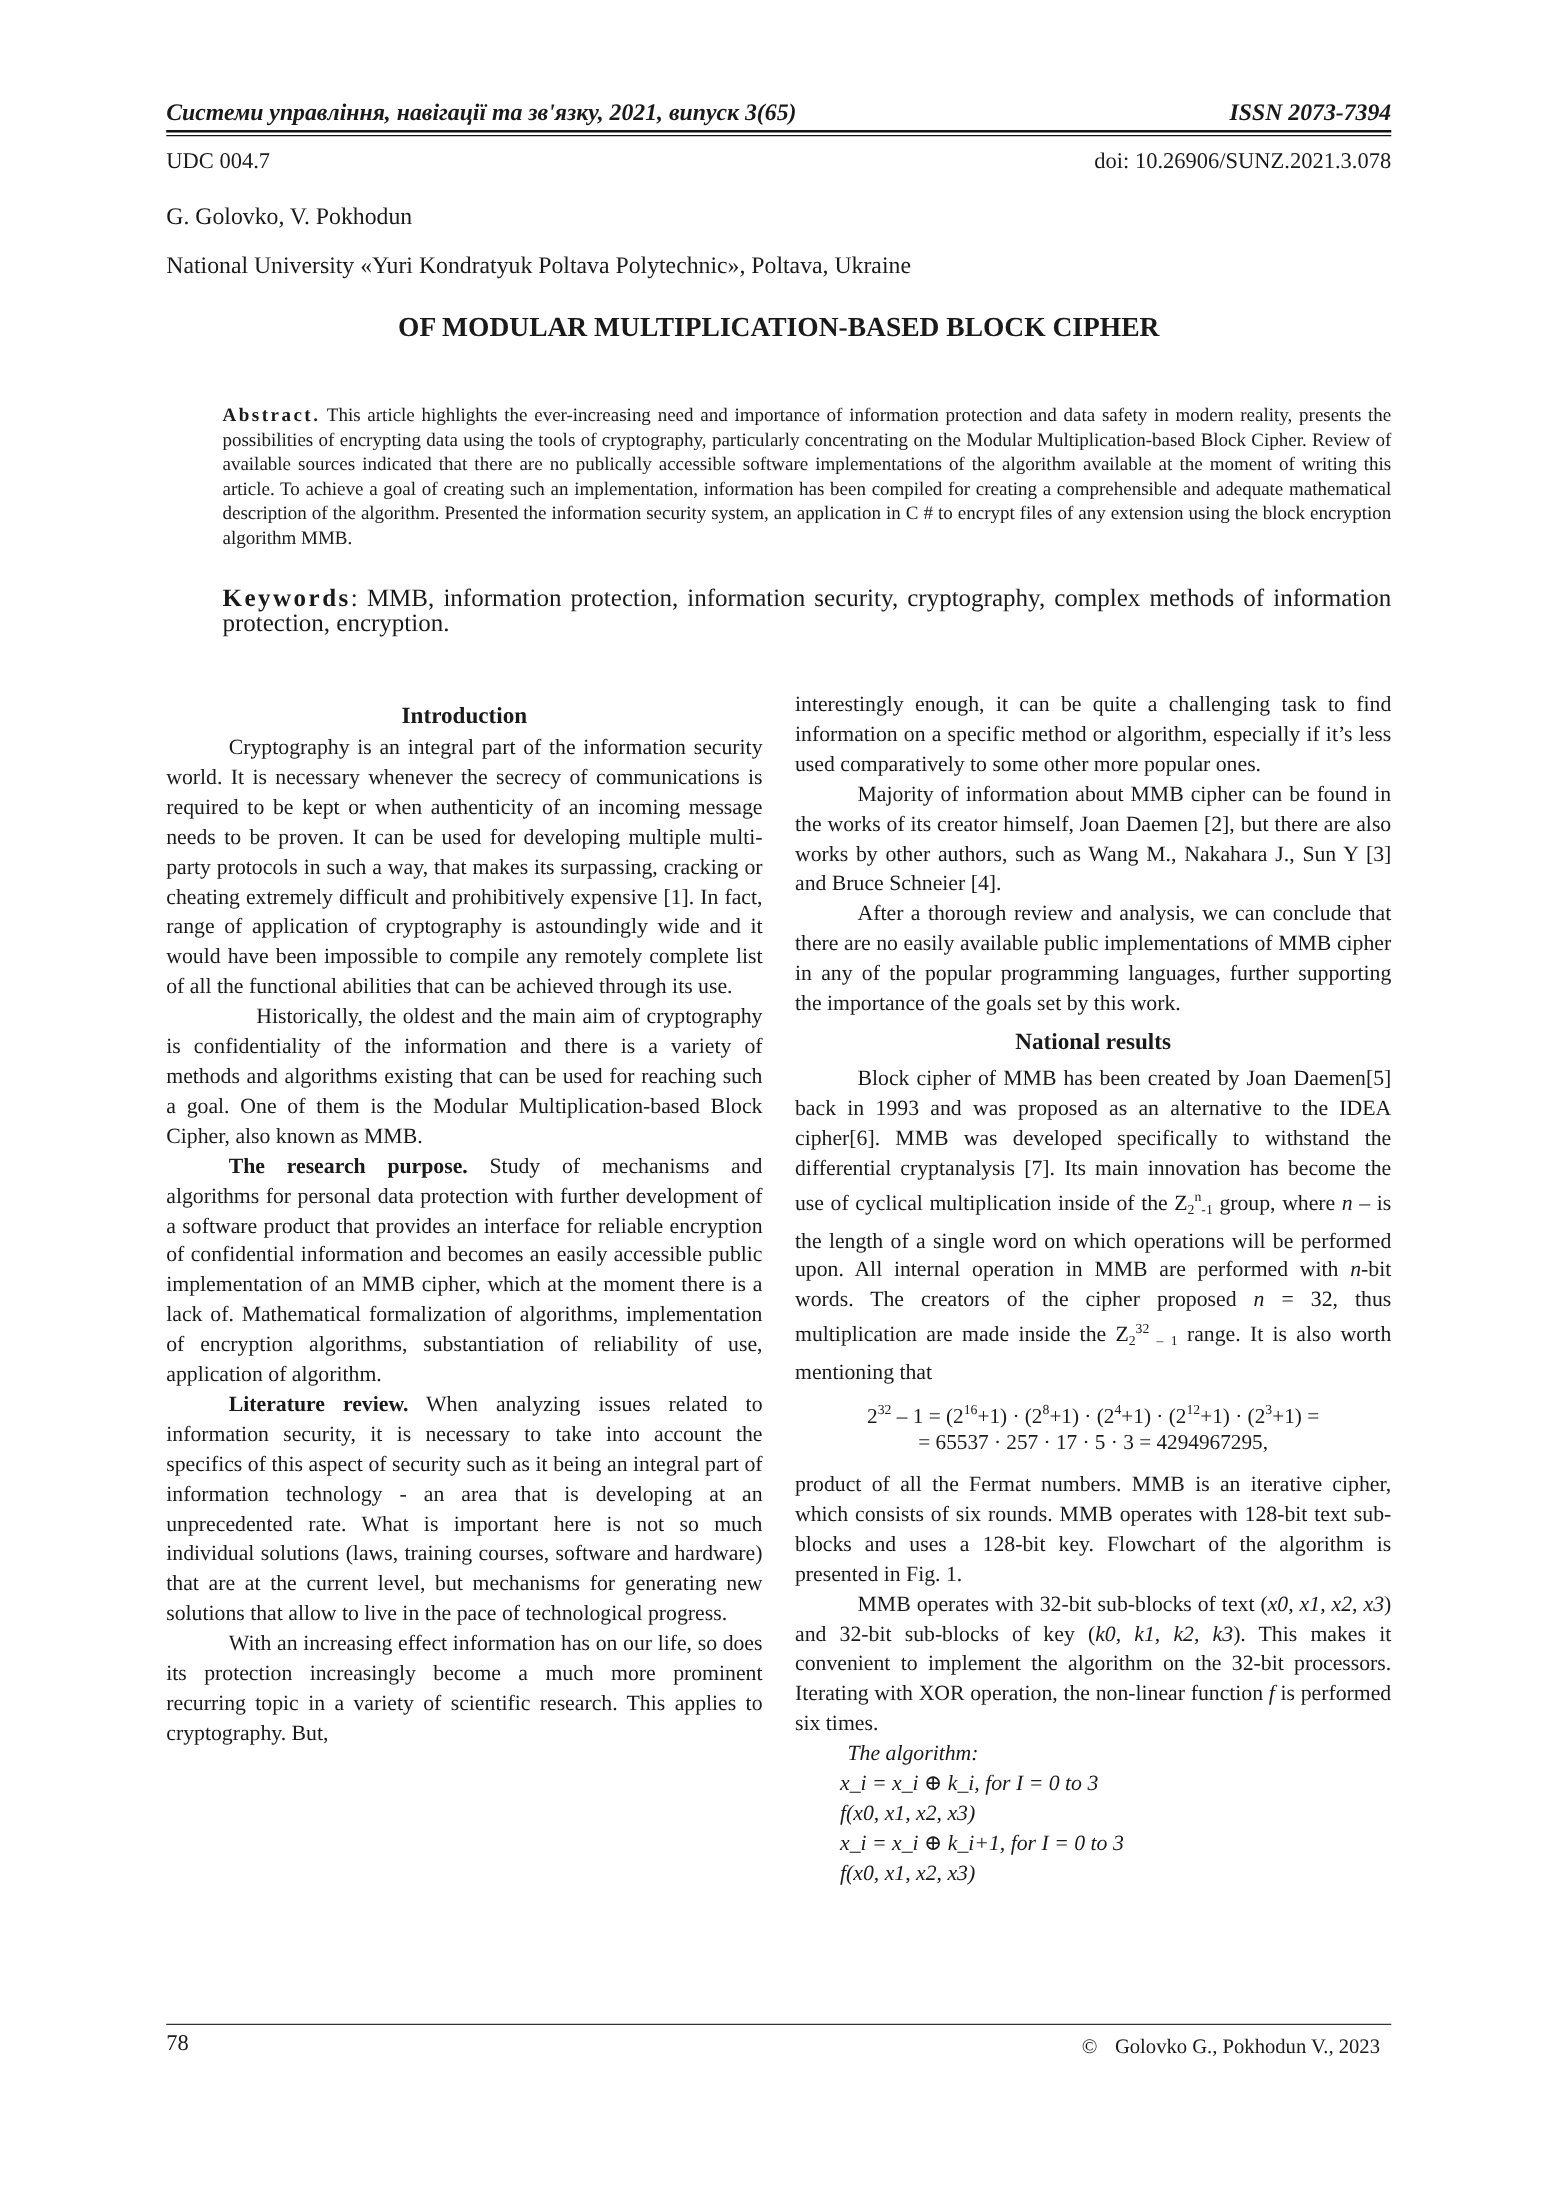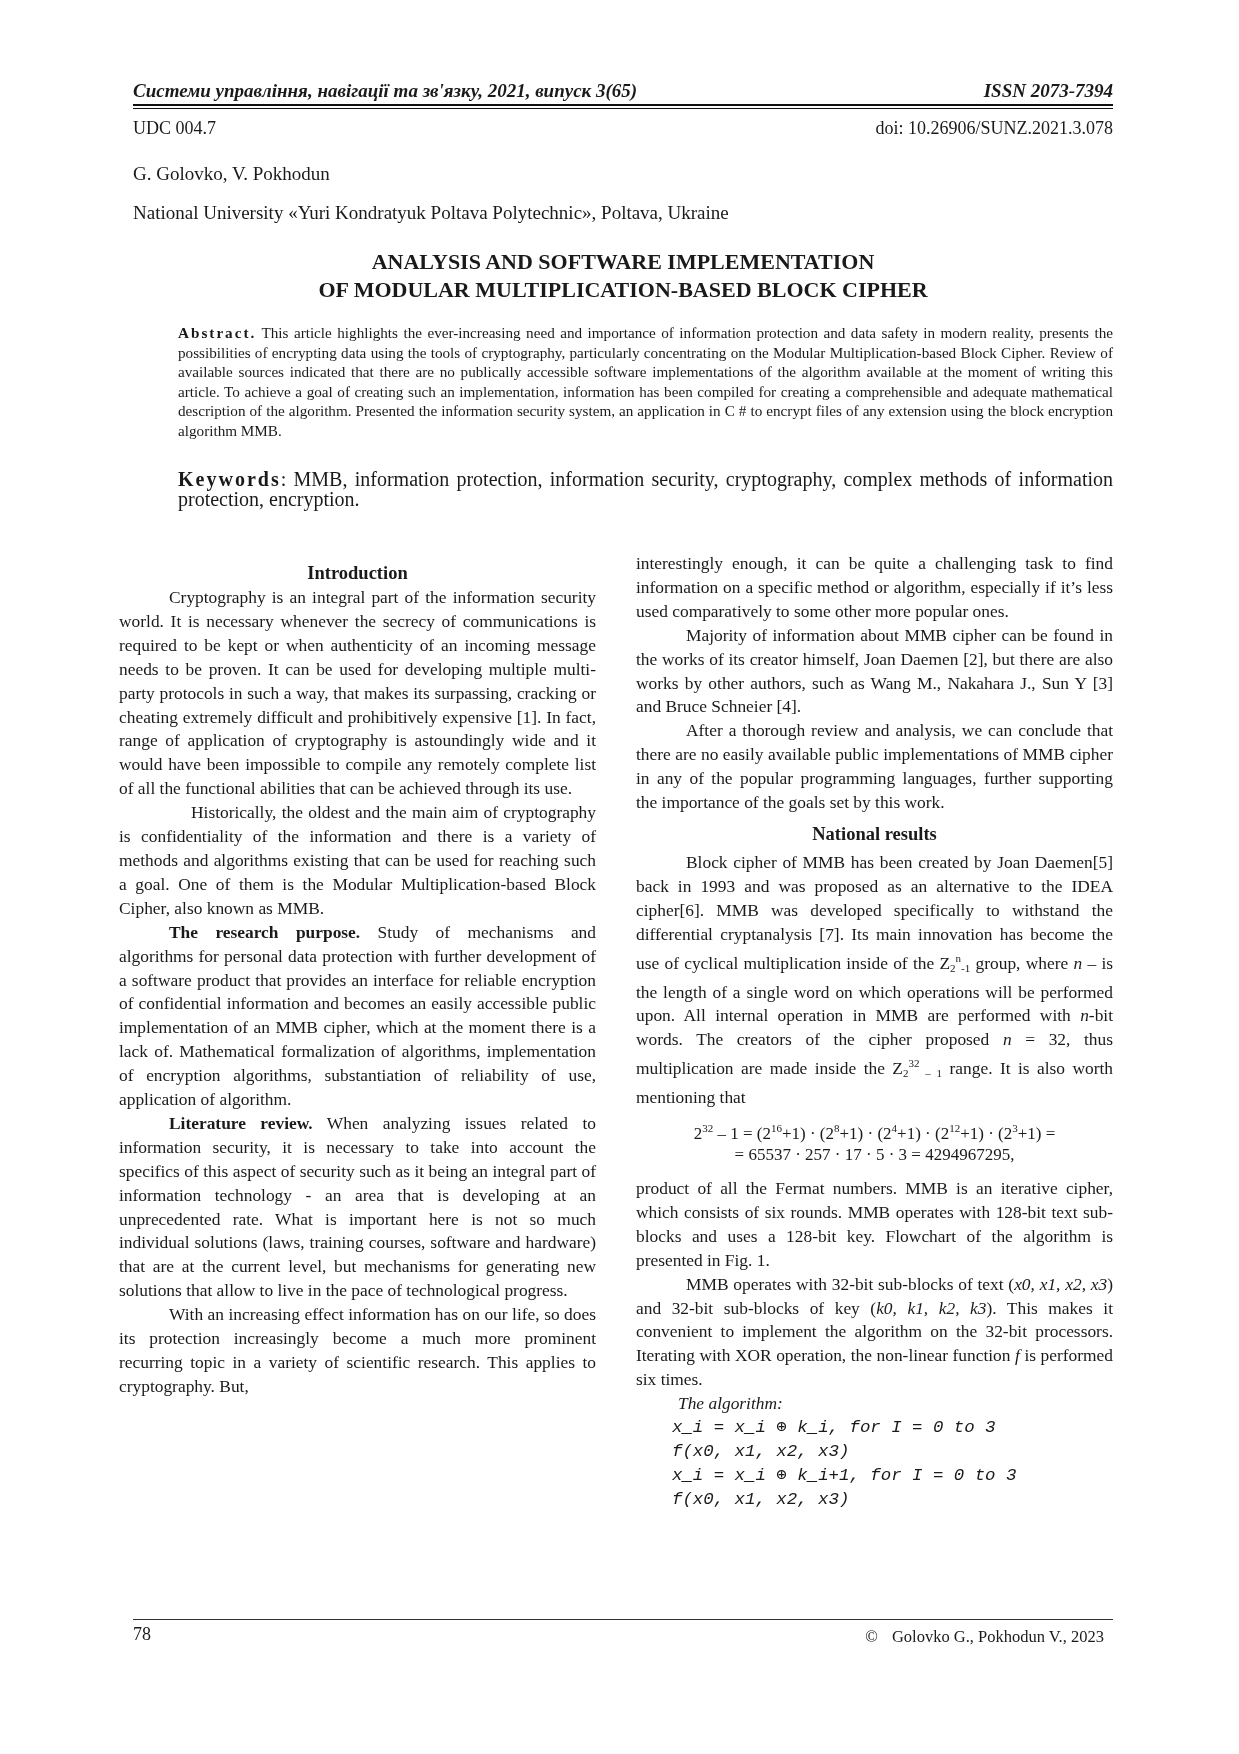--- a/index.html
+++ b/index.html
@@ -28,32 +28,32 @@
   .title div { display: block; }
 
   .abstract { position: absolute; left: 178px; top: 323px; width: 935px;
     font-size: 15.2px; line-height: 19.6px; text-align: justify; }
   .abstract .lead { font-weight: bold; letter-spacing: 2px; }
   .keywords { position: absolute; left: 178px; top: 470px; width: 935px;
     font-size: 20px; line-height: 19.6px; text-align: justify; }
   .keywords .lead { font-weight: bold; letter-spacing: 2px; }
 
   .col { position: absolute; top: 560px; width: 477px; font-size: 17.4px; line-height: 23.9px; }
-  .col.left { left: 119px; font-family: Liberation Serif, serif; }
+  .col.left { left: 133px; font-family: Liberation Serif, serif; }
   .col.right { left: 636px; top: 552px; }
   .col p { margin: 0; text-align: justify; }
   .col p.ind { text-indent: 50px; }
   .col p.ind2 { text-indent: 72px; }
   .col h3 { margin: 0; font-size: 18.5px; font-weight: bold; text-align: center; line-height: 26px; }
   .col .b { font-weight: bold; }
   .col i, .col .it { font-style: italic; }
   .sub { font-size: 11px; vertical-align: -3px; }
   .sup { font-size: 11px; vertical-align: 7px; }
   .eq { text-align: center; font-size: 17px; line-height: 21px; margin: 8px 0 12px 0; }
-  .algo { padding-left: 36px; font-style: italic; font-family: Liberation Mono, monospace; }
+  .algo { padding-left: 36px; font-style: italic; }
   .algo .row { display: block; line-height: 23.9px; }
   .algo-title { padding-left: 42px; font-style: italic; }
 
   .foot-rule { position: absolute; left: 133px; top: 1619px; width: 980px; height: 1px; background: #333; }
   .page-num { position: absolute; left: 133px; top: 1624px; font-size: 18px; }
   .copyright { position: absolute; right: 135px; top: 1627px; font-size: 16.5px; }
   .copyright .sym { margin-right: 14px; }
 </style>
 </head>
 <body>
@@ -68,21 +68,20 @@
 
   <div class="meta-row">
     <span>UDC 004.7</span>
     <span class="doi">doi: 10.26906/SUNZ.2021.3.078</span>
   </div>
 
   <div class="authors">G. Golovko, V. Pokhodun</div>
   <div class="affil">National University «Yuri Kondratyuk Poltava Polytechnic», Poltava, Ukraine</div>
 
   <div class="title">
-    <div>ANALYSIS AND SOFTWARE IMPLEMENTATION</div>
     <div>OF MODULAR MULTIPLICATION-BASED BLOCK CIPHER</div>
   </div>
 
   <div class="abstract">
     <span class="lead">Abstract.</span>
     <span>This article highlights the ever-increasing need and importance of information protection and data safety in modern reality, presents the possibilities of encrypting data using the tools of cryptography, particularly concentrating on the Modular Multiplication-based Block Cipher. Review of available sources indicated that there are no publically accessible software implementations of the algorithm available at the moment of writing this article. To achieve a goal of creating such an implementation, information has been compiled for creating a comprehensible and adequate mathematical description of the algorithm. Presented the information security system, an application in C # to encrypt files of any extension using the block encryption algorithm MMB.</span>
   </div>
 
   <div class="keywords">
     <span class="lead">Keywords</span><span>: MMB, information protection, information security, cryptography, complex methods of information protection, encryption.</span>

